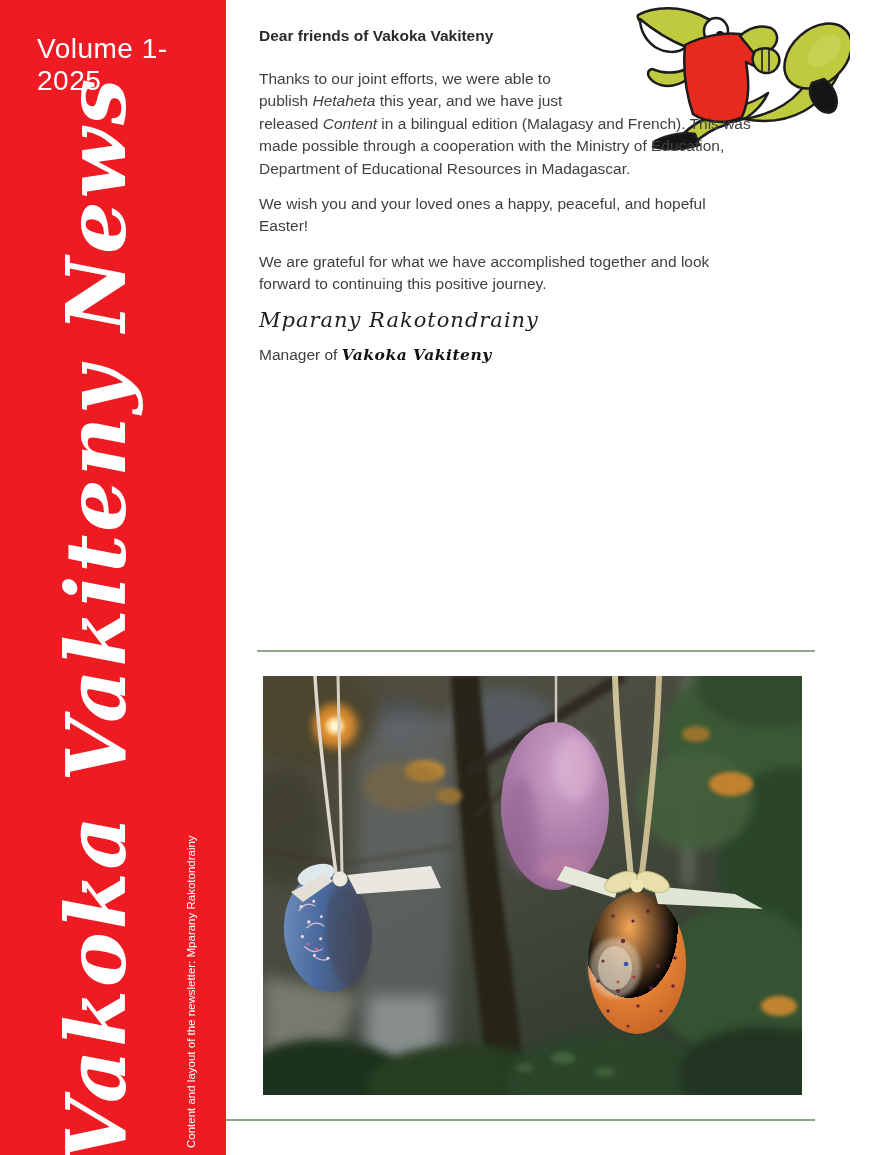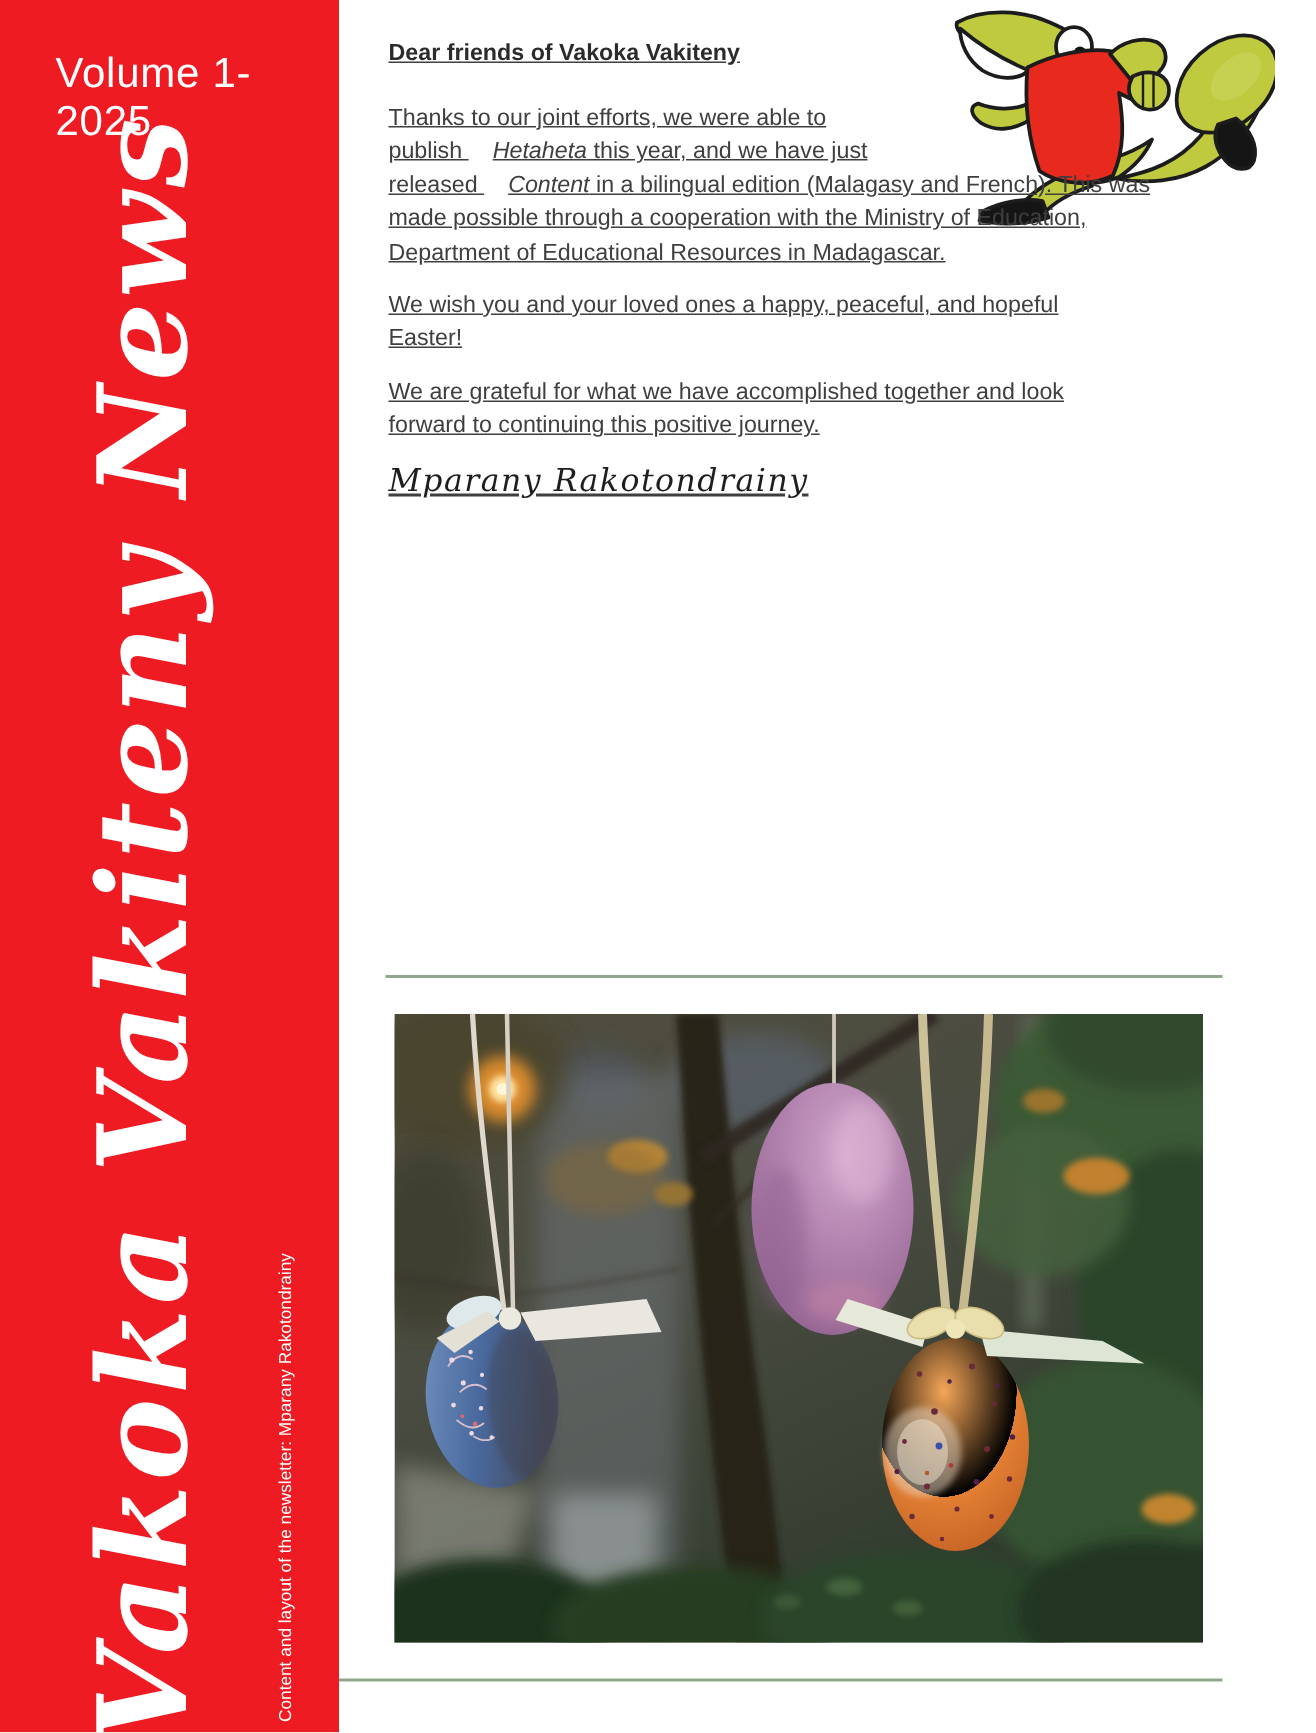--- a/index.html
+++ b/index.html
@@ -12,24 +12,24 @@
   .masthead{position:absolute;left:22px;top:1162px;width:1050px;height:148px;
             transform:rotate(-90deg);transform-origin:0 0;
             color:#fff;font-family:"DejaVu Serif",serif;font-style:italic;font-weight:bold;
             font-size:82px;line-height:148px;text-align:center;letter-spacing:3px;white-space:nowrap;}
   .credit{position:absolute;left:183px;top:1148px;width:330px;height:16px;
           transform:rotate(-90deg);transform-origin:0 0;
           color:#fff;font-size:11.5px;line-height:16px;white-space:nowrap;}
 
   
   .content{position:absolute;left:259px;top:27px;width:557px;color:#3f3f3f;
-           font-size:15.5px;line-height:22.4px;text-decoration:underline;}
+           font-size:15.5px;line-height:22.4px;}
   .content h1{margin:0 0 24px 0;font-size:15.5px;line-height:17px;color:#2b2b2b;font-weight:bold;}
   .content p{margin:0 0 13px 0;white-space:pre-line;}
-  .it{font-style:italic;margin-left:16px;}
+  .it{font-style:italic;}
   .closing{margin-top:33px !important;margin-bottom:16px !important;}
   .signature{margin:0 0 11px 0;font-family:"DejaVu Serif",serif;font-style:italic;
              font-size:21px;color:#1e1e1e;letter-spacing:1px;}
   .role{margin:0;}
   .role-org{font-family:"DejaVu Serif",serif;font-style:italic;font-weight:bold;
             color:#111;font-size:15.5px;letter-spacing:.5px;}
 
   
   .mascot{position:absolute;left:628px;top:3px;width:222px;height:150px;}
 
@@ -88,20 +88,21 @@
     <p><span>Thanks to our joint efforts, we were able to
 publish </span><span class="it">Hetaheta</span><span> this year, and we have just
 released </span><span class="it">Content</span><span> in a bilingual edition (Malagasy and French). This was
 made possible through a cooperation with the Ministry of Education,
 Department of Educational Resources in Madagascar.</span></p>
     <p>We wish you and your loved ones a happy, peaceful, and hopeful
 Easter!</p>
     <p>We are grateful for what we have accomplished together and look
 forward to continuing this positive journey.</p>
     <p class="signature">Mparany Rakotondrainy</p>
+    <p class="role"><span>Manager of </span><span class="role-org">Vakoka Vakiteny</span></p>
   </div>
 
   <div class="rule-top"></div>
 
   <svg class="photo" viewBox="0 0 539 419">
     <defs>
       <filter id="b8" x="-40%" y="-40%" width="180%" height="180%">
           <feGaussianBlur stdDeviation="8"></feGaussianBlur>
         </filter>
       <filter id="b5" x="-40%" y="-40%" width="180%" height="180%">

